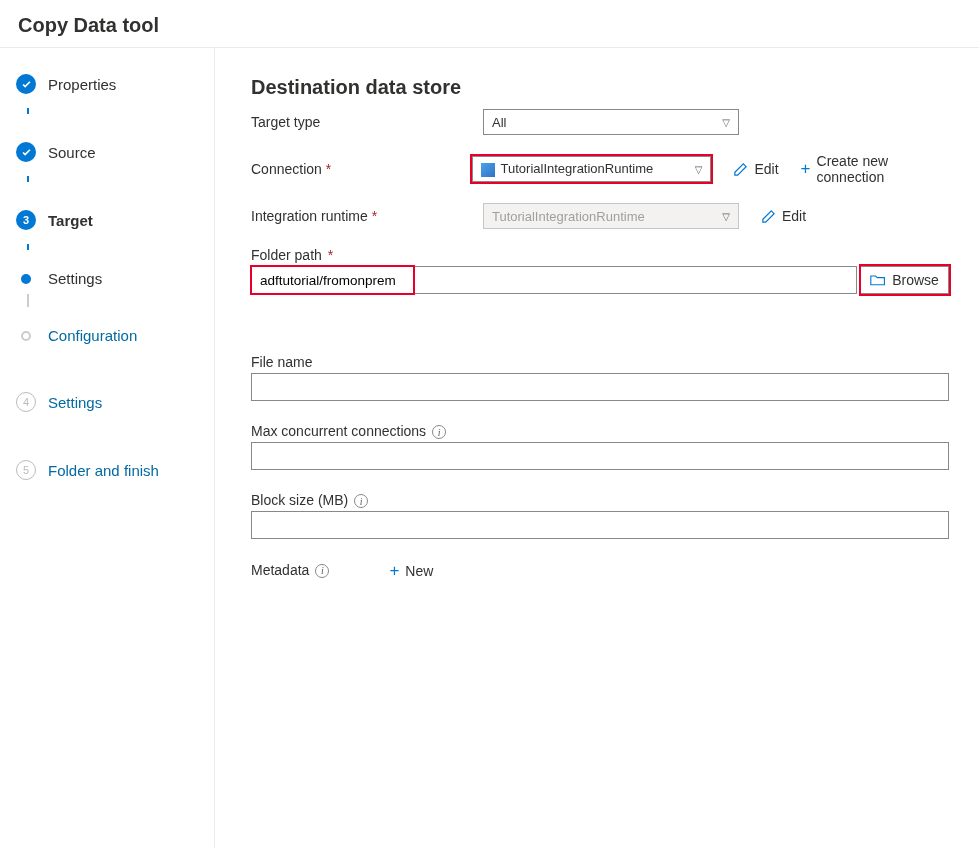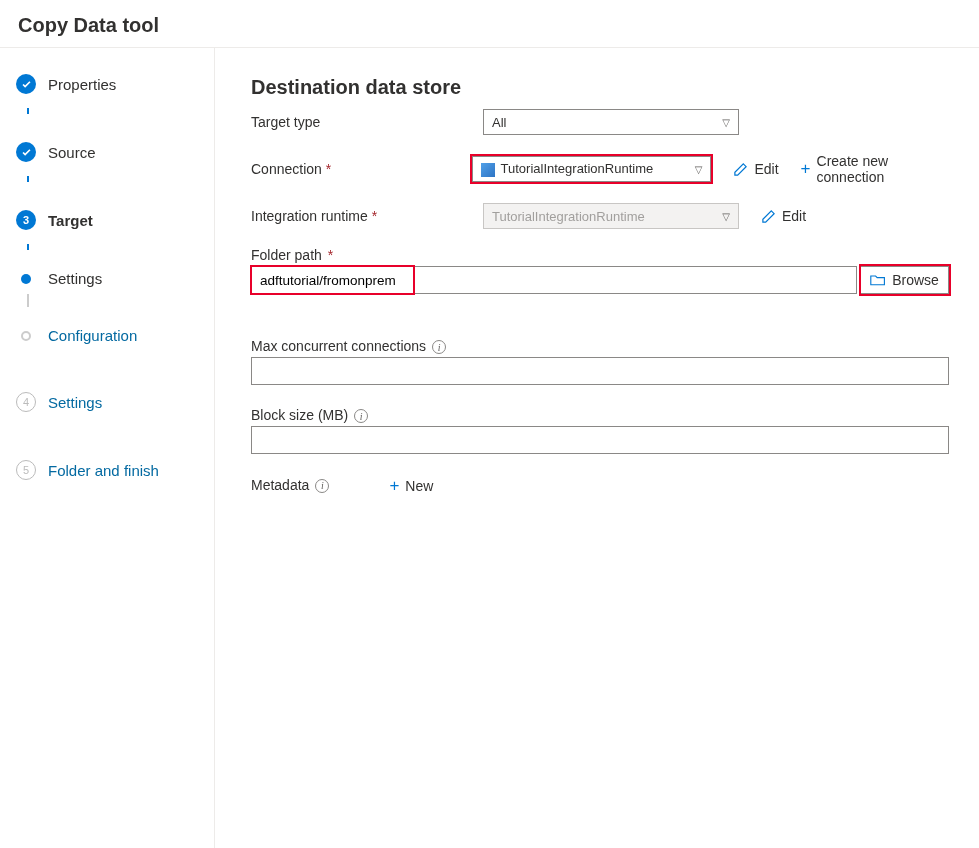--- a/index.html
+++ b/index.html
@@ -38,21 +38,21 @@
     .chev { color: #605e5c; font-size: 10px; }
     .service-icon { width: 14px; height: 14px; background: linear-gradient(135deg, #50a0e8, #2e74c4); display: inline-block; margin-right: 6px; vertical-align: middle; }
     
     .link-btn { display: inline-flex; align-items: center; gap: 6px; color: #323130; cursor: pointer; font-size: 14px; }
     .link-btn svg { width: 15px; height: 15px; }
     .plus-icon { color: #0078d4; font-size: 17px; font-weight: 300; }
     
     .section-label { font-size: 14px; margin-bottom: 3px; display: flex; align-items: flex-end; gap: 6px; }
     .section-desc { font-size: 13px; color: #605e5c; margin-bottom: 6px; line-height: 1.4; max-width: 640px; }
     
-    .path-row { display: flex; margin-bottom: 22px; }
+    .path-row { display: flex; margin-bottom: 38px; }
     .path-input-wrap { flex: 1; position: relative; }
     .path-highlight { position: absolute; left: -1px; top: -1px; height: 30px; width: 165px; border: 2.5px solid #e8002a; pointer-events: none; }
     .full-input { width: 100%; height: 28px; border: 1px solid #8a8886; padding: 0 8px; font-size: 13.5px; }
     .browse-btn { width: 88px; height: 28px; border: 1px solid #8a8886; border-left: none; background: #fff; display: flex; align-items: center; justify-content: center; gap: 6px; cursor: pointer; font-size: 14px; outline: 2.5px solid #e8002a; outline-offset: 0; margin-left: 4px; }
     .browse-btn svg { width: 16px; height: 14px; color: #0078d4; }
     
     .info-icon { width: 14px; height: 14px; border: 1px solid #8a8886; border-radius: 50%; display: inline-flex; align-items: center; justify-content: center; font-size: 10px; color: #605e5c; font-style: italic; font-family: serif; }
     
     .block { margin-bottom: 22px; }
     
@@ -187,20 +187,24 @@
         </div>
         <div class="browse-btn">
           <svg viewBox="0 0 20 16" fill="none" stroke="#0078d4" stroke-width="1.4">
               <path d="M1 3h6l2 2h9v9H1V3z"></path>
             </svg>
           <span>Browse</span>
         </div>
       </div>
     </div>
 
+    <div class="block">
+      <div class="section-label">File name</div>
+      <input class="full-input" value="" style="">
+    </div>
 
     <div class="block">
       <div class="section-label">
         <span>Max concurrent connections</span>
         <span class="info-icon">i</span>
       </div>
       <input class="full-input" value="" style="">
     </div>
 
     <div class="block">

